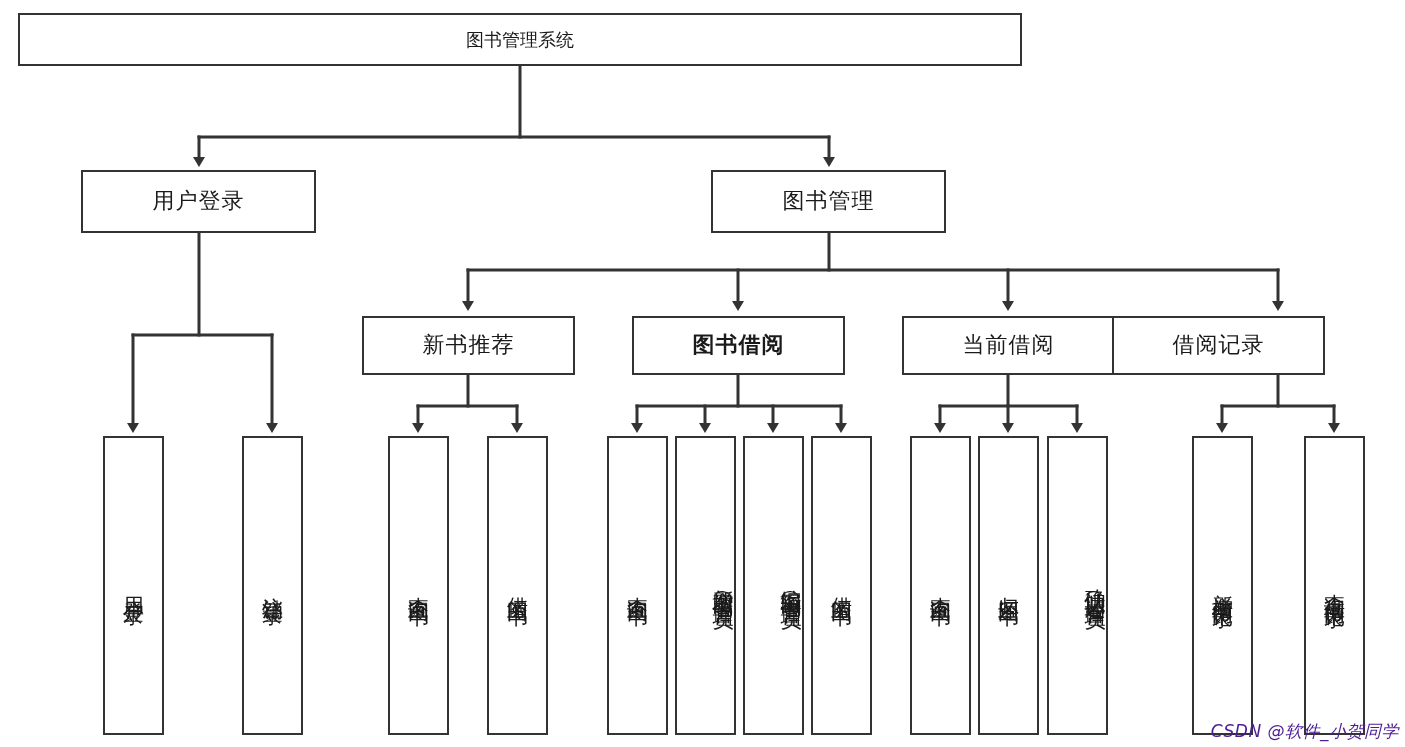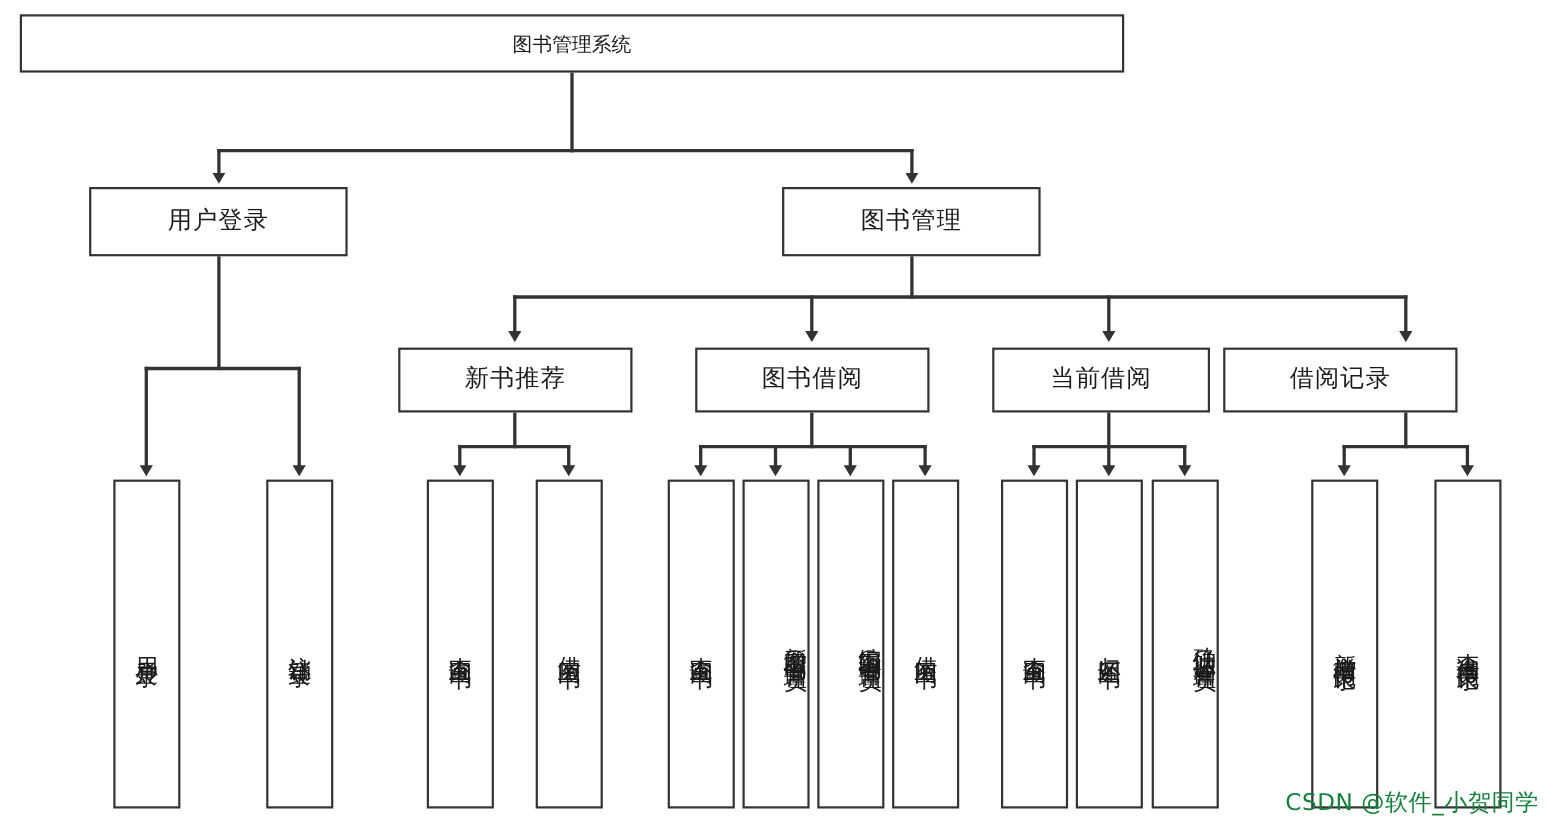--- a/index.html
+++ b/index.html
@@ -52,24 +52,25 @@
     white-space: nowrap;
   }
   .node.v.topalign {
     align-items: flex-start;
     justify-content: center;
   }
   .watermark {
     position: absolute;
     right: 6px;
     bottom: 4px;
-    font-size: 21px;
-    color: #15803d;
+    font-size: 17px;
+    color: #4c1d95;
     letter-spacing: 0.5px;
     white-space: nowrap;
+    font-style: italic;
   }
 </style>
 </head>
 <body>
 
 <div id="canvas">
 
   <svg id="wires" viewBox="0 0 1405 747" xmlns="http://www.w3.org/2000/svg">
     <defs>
       <marker id="arrow" markerWidth="10" markerHeight="12" refX="1" refY="6" orient="auto" markerUnits="userSpaceOnUse">
@@ -127,24 +128,24 @@
   <div class="node h" style="left:81px; top:170px; width:235px; height:63px;">
     <span>用户登录</span>
   </div>
   <div class="node h" style="left:711px; top:170px; width:235px; height:63px;">
     <span>图书管理</span>
   </div>
 
   <div class="node h" style="left:362px; top:316px; width:213px; height:59px;">
     <span>新书推荐</span>
   </div>
-  <div class="node h" style="left:632px; top:316px; width:213px; height:59px;">
+  <div class="node h" style="left:632px; top:316px; width:213px; height:59px;font-weight:bold;">
     <span>图书借阅</span>
   </div>
-  <div class="node h" style="left:902px; top:316px; width:198px; height:59px;">
+  <div class="node h" style="left:902px; top:316px; width:213px; height:59px;">
     <span>当前借阅</span>
   </div>
   <div class="node h" style="left:1112px; top:316px; width:213px; height:59px;">
     <span>借阅记录</span>
   </div>
 
   <div class="node v" style="left:103px; top:436px; width:61px; height:299px;">
     <span>用户登录</span>
   </div>
   <div class="node v" style="left:242px; top:436px; width:61px; height:299px;">

